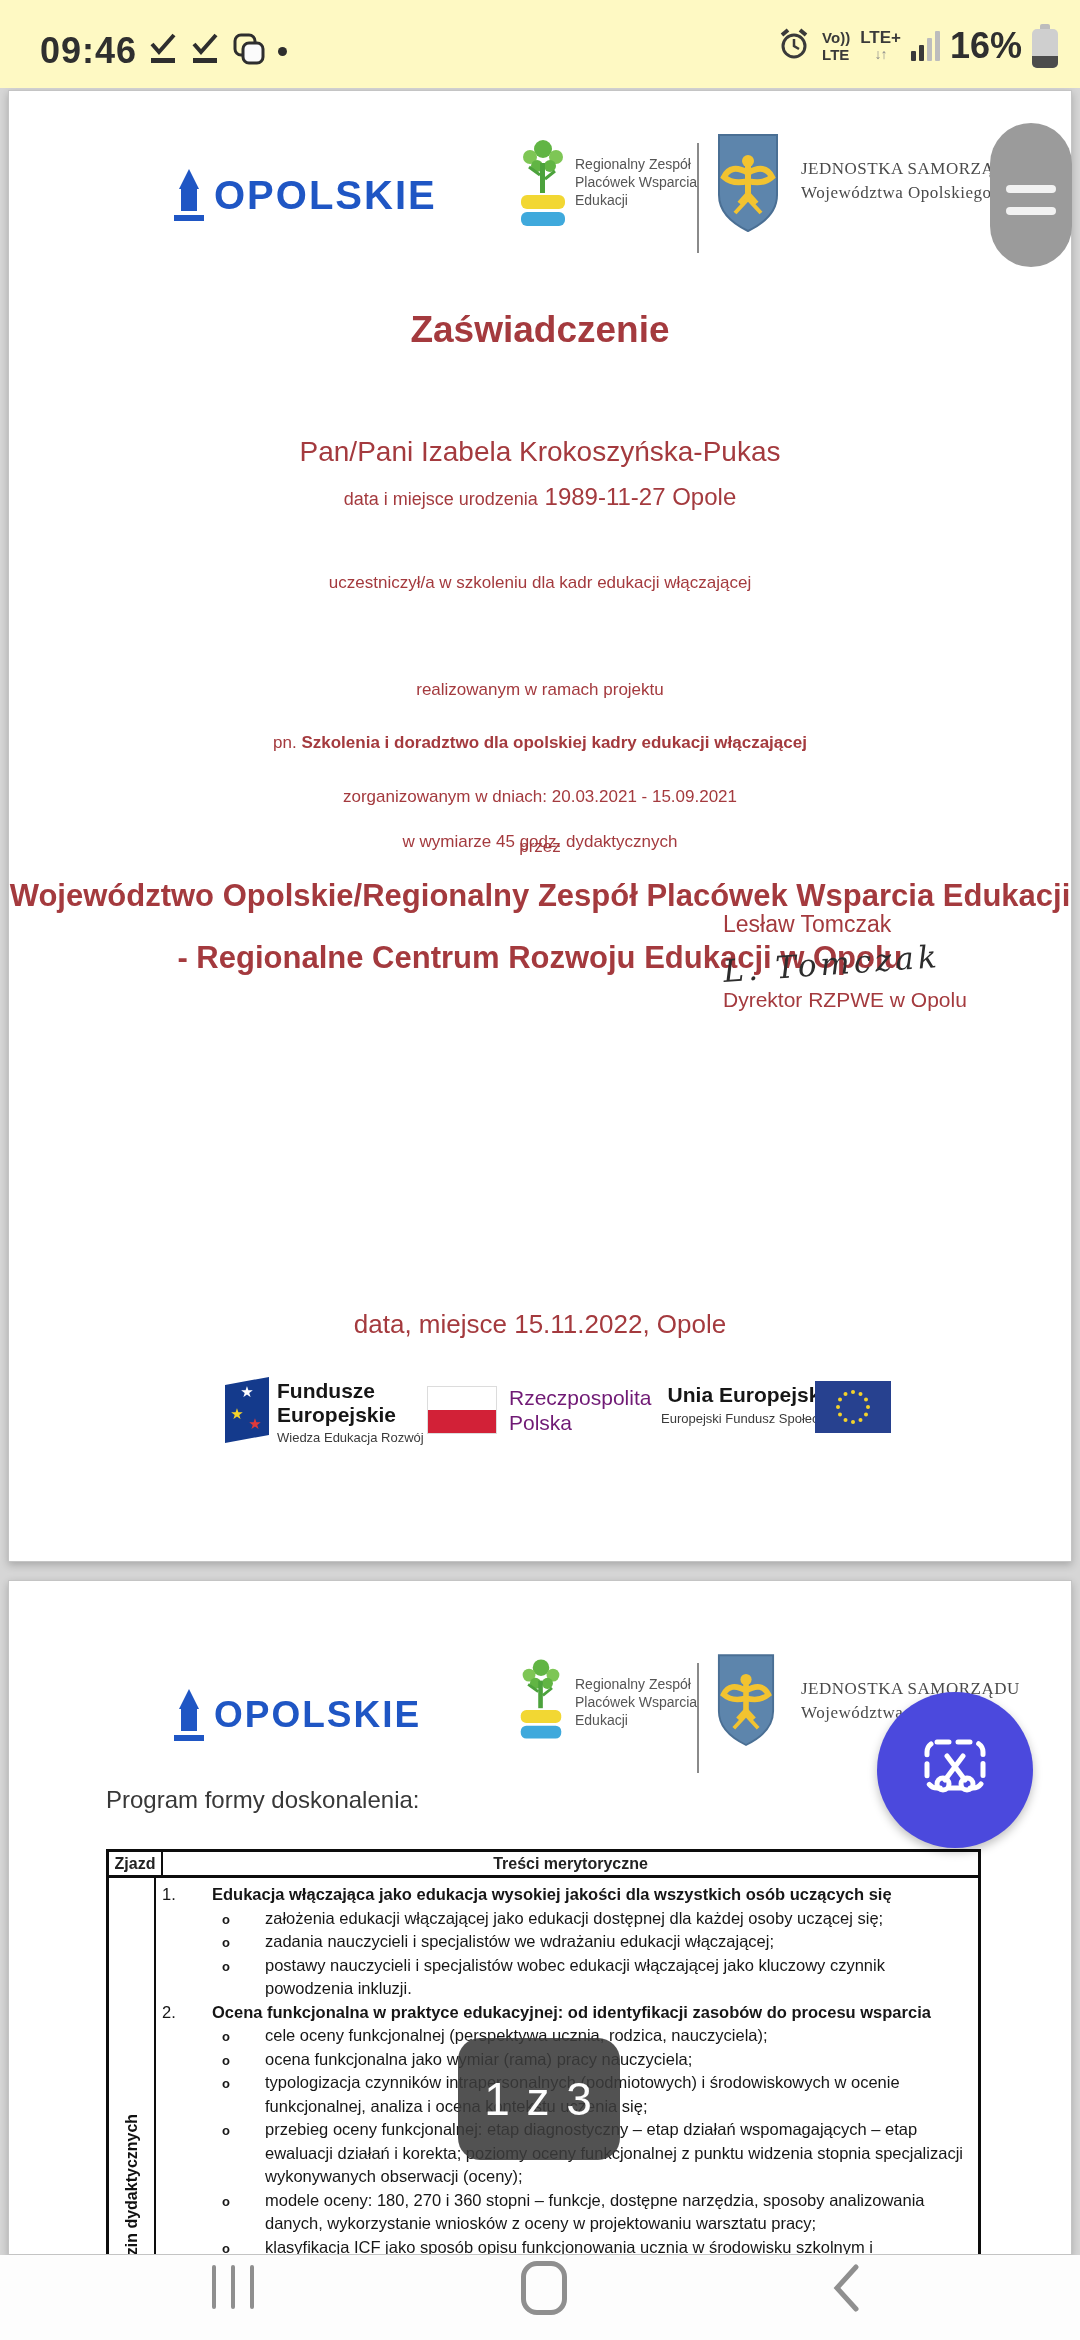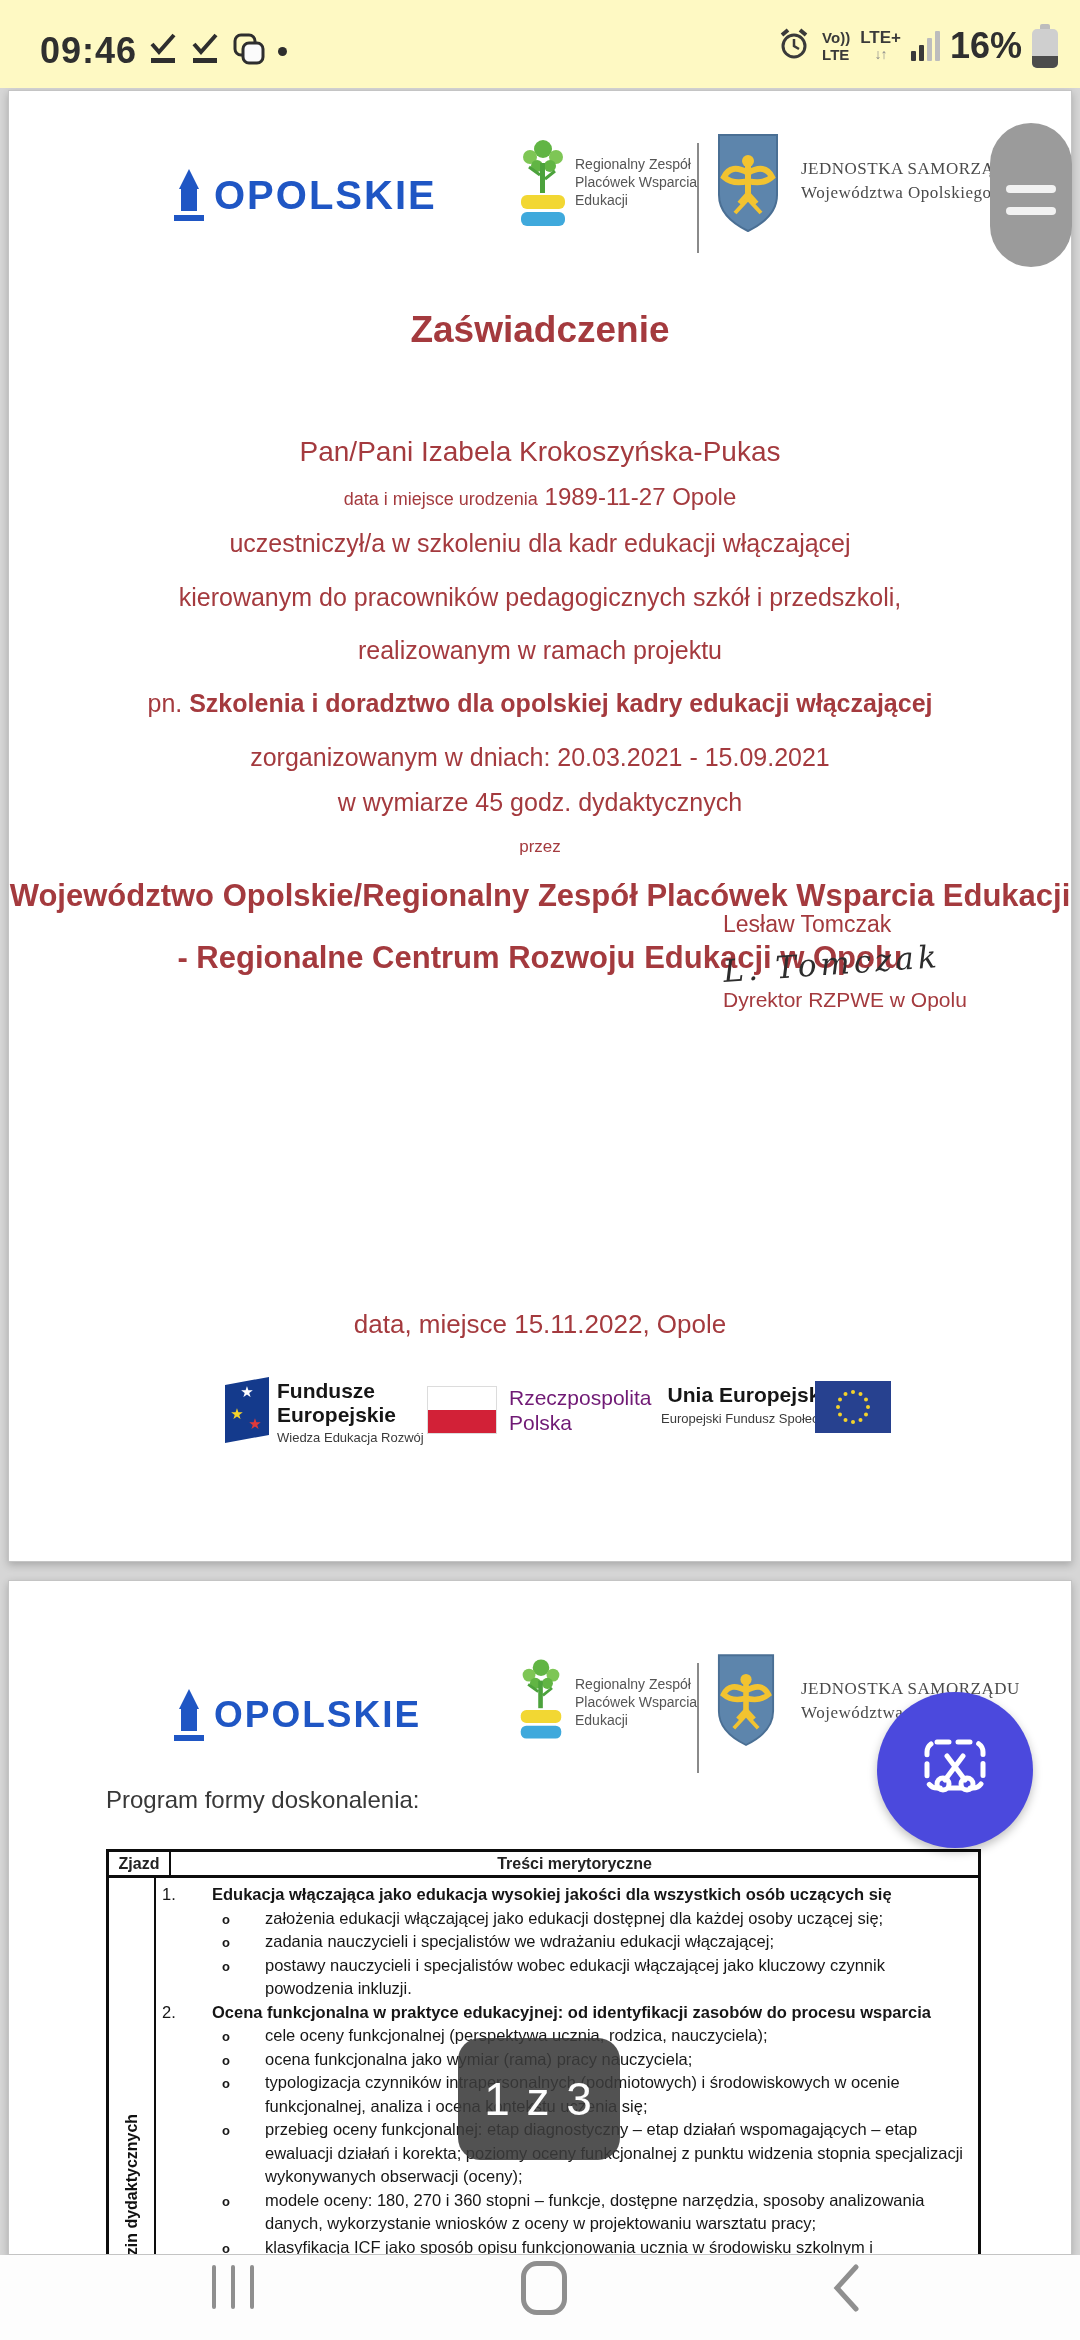--- a/index.html
+++ b/index.html
@@ -56,21 +56,21 @@
   .hdr2 .hdr-divider{top:82px;}
   .hdr2 .shieldlogo{top:72px;}
   .hdr2 .jst-text{top:96px;}
   
   .cline{position:absolute;left:0;right:0;text-align:center;color:var(--accent-red);}
   .c-title{top:218px;font-size:37px;font-weight:bold;}
   .c-sub{top:289px;font-size:28px;}
   .c-person{top:345px;font-size:28px;}
   .c-birth{top:392px;font-size:24px;}
   .c-birth .lbl{font-size:18px;}
-  .c-l{font-size:25px;}
+  .c-l{font-size:17px;margin-top:44px;}
   .cl1{top:438px;}.cl2{top:492px;}.cl3{top:545px;}
   .cl4{top:598px;}.cl4 b{}
   .cl5{top:652px;}.cl6{top:697px;}
   .c-przez{top:746px;font-size:17px;}
   .c-org{font-size:31px;font-weight:bold;}
   .corg1{top:787px;}.corg2{top:849px;}
   .sig-block{position:absolute;right:88px;top:820px;width:260px;color:var(--accent-red);}
   .sig-name{font-size:23px;}
   .sig-script{font-family:"DejaVu Serif", serif;font-style:italic;font-size:31px;color:#2d2d2d;letter-spacing:4px;transform:rotate(-4deg);margin:6px 0 8px;}
   .sig-title{font-size:21px;}
@@ -91,21 +91,21 @@
   .eu-flag{position:absolute;left:806px;top:8px;}
   
   .scroll-handle{position:absolute;left:990px;top:123px;width:82px;height:144px;background:#9b9b9b;border-radius:42px;z-index:10;}
   .scroll-handle .bar{position:absolute;left:16px;width:50px;height:8px;background:#f2f2f2;border-radius:4px;}
   .scroll-handle .b1{top:62px;}
   .scroll-handle .b2{top:84px;}
   
   .program-label{position:absolute;left:97px;top:205px;font-size:24px;color:#383838;}
   .doc-table{position:absolute;left:97px;top:268px;width:875px;height:500px;border:3px solid #0d0d0d;background:#fff;}
   .dt-headrow{display:flex;border-bottom:3px solid #0d0d0d;height:26px;}
-  .dt-c1h{width:62px;border-right:2px solid #0d0d0d;text-align:center;font-size:16px;font-weight:bold;line-height:24px;}
+  .dt-c1h{width:54px;border-right:2px solid #0d0d0d;text-align:center;font-size:16px;font-weight:bold;line-height:24px;}
   .dt-c2h{flex:1;text-align:center;font-size:16px;font-weight:bold;line-height:24px;}
   .dt-bodyrow{position:relative;display:flex;height:474px;}
   .dt-c1{position:relative;width:47px;border-right:2px solid #0d0d0d;}
   .vlabel{position:absolute;left:50%;top:330px;transform:translateX(-50%) rotate(-90deg);transform-origin:center;white-space:nowrap;font-size:16px;font-weight:bold;color:#111;}
   .dt-c2{flex:1;padding-top:5px;font-size:16.5px;line-height:23.5px;color:#161616;}
   .t-item{position:relative;padding-left:56px;font-weight:bold;}
   .tnum{position:absolute;left:6px;font-weight:normal;}
   .t-bullet{position:relative;padding-left:109px;padding-right:14px;}
   .bmark{position:absolute;left:66px;top:1px;font-size:13px;font-weight:bold;}
   
@@ -220,21 +220,20 @@
     <div class="jst-text">
       <div>JEDNOSTKA SAMORZĄDU</div>
       <div>Województwa Opolskiego</div>
     </div>
   </div>
 
   <div class="cline c-title">Zaświadczenie</div>
   <div class="cline c-person">Pan/Pani Izabela Krokoszyńska-Pukas</div>
   <div class="cline c-birth"><span class="lbl">data i miejsce urodzenia</span><span> 1989-11-27 Opole</span></div>
   <div class="cline c-l cl1">uczestniczył/a w szkoleniu dla kadr edukacji włączającej</div>
-  <div class="cline c-l cl2">kierowanym do pracowników pedagogicznych szkół i przedszkoli,</div>
   <div class="cline c-l cl3">realizowanym w ramach projektu</div>
   <div class="cline c-l cl4"><span>pn. </span><b>Szkolenia i doradztwo dla opolskiej kadry edukacji włączającej</b></div>
   <div class="cline c-l cl5">zorganizowanym w dniach: 20.03.2021 - 15.09.2021</div>
   <div class="cline c-l cl6">w wymiarze 45 godz. dydaktycznych</div>
   <div class="cline c-przez">przez</div>
   <div class="cline c-org corg1">Województwo Opolskie/Regionalny Zespół Placówek Wsparcia Edukacji</div>
   <div class="cline c-org corg2">- Regionalne Centrum Rozwoju Edukacji w Opolu</div>
 
   <div class="sig-block">
     <div class="sig-name">Lesław Tomczak</div>

